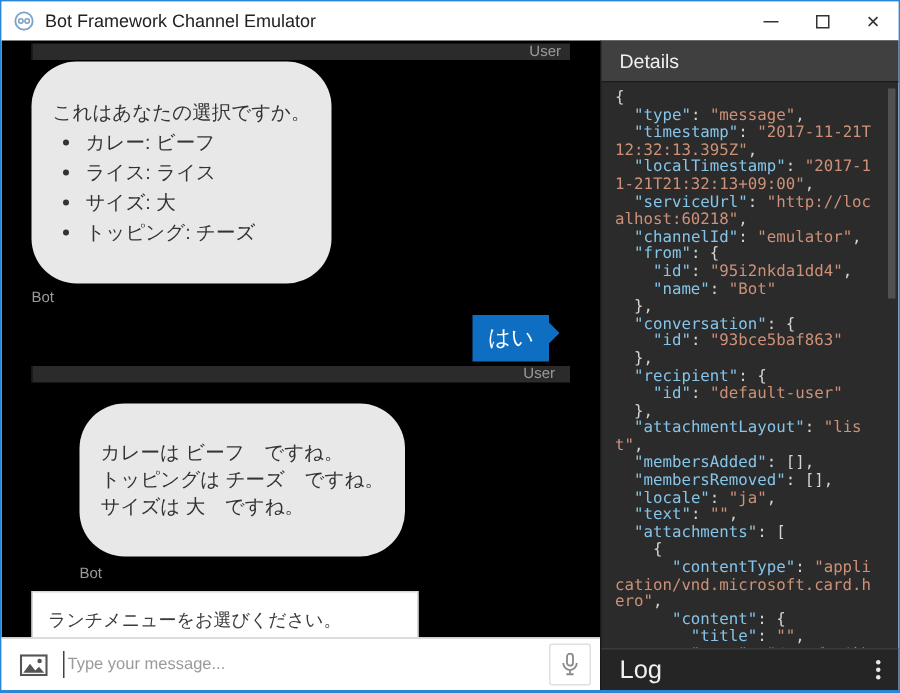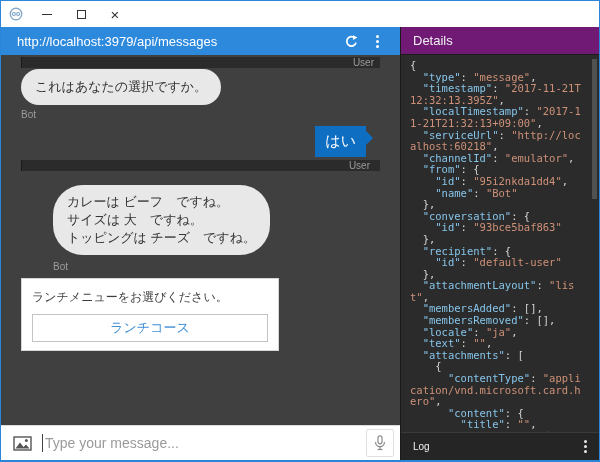--- a/index.html
+++ b/index.html
@@ -22,124 +22,115 @@
   .right { flex:1; display:flex; flex-direction:column; background:#2b2b2b; border-left:1px solid #1a1a1a; min-width:0; }
 
   
   .addressbar { height:28px; flex:0 0 28px; background:#2d89dc; display:flex; align-items:center; padding:0 10px 0 16px; }
   .addressbar .url { color:#fff; font-size:13px; flex:1; }
   .icon-btn { width:26px; height:26px; display:flex; align-items:center; justify-content:center; cursor:pointer; }
   .kebab { display:flex; flex-direction:column; gap:2px; align-items:center; }
   .kebab i { width:3px; height:3px; border-radius:50%; background:#fff; display:block; }
 
   
-  .chat { flex:1; background:#404040; overflow:hidden; padding:2px 20px 0 20px; position:relative; }
+  .chat { flex:1; background:#000000; overflow:hidden; padding:2px 20px 0 20px; position:relative; }
   .label { font-size:10px; color:#9b9b9b; }
   .label.right { text-align:right; padding-right:6px; }
   .bot-bubble { background:#e8e8e8; color:#333; font-size:13px; line-height:20px;
-                padding:8px 14px; display:inline-block; max-width:300px;border-radius:30px; }
+                padding:24px 14px; display:inline-block; max-width:300px;border-radius:30px; }
   .bot-bubble ul { margin:0 0 0 22px; }
   .confirm div { line-height:18px; }
   .user-row { display:flex; justify-content:flex-end; padding-right:14px; margin-top:6px; }
   .user-bubble { position:relative; background:#0e6ec2; color:#fff; font-size:15px; padding:6px 10px; }
   .user-bubble::after { content:""; position:absolute; right:-7px; top:5px;
                         border:7px solid transparent; border-left:7px solid #0e6ec2; border-right:0; }
   .card { margin-top:6px; width:258px; background:#fff; border:1px solid #d6d6d6; padding:10px 10px 8px 10px; }
   .card .card-text { font-size:12px; color:#3c3c3c; margin-bottom:8px; }
   .card .card-btn { display:block; width:100%; background:#fff; border:1px solid #c3c3c3; color:#3f8fd6;
                     font-size:13px; text-align:center; padding:4px 0; margin-top:6px; cursor:pointer;
                     font-family:"Liberation Sans","DejaVu Sans",sans-serif; }
 
   
   .inputbar { height:35px; flex:0 0 35px; background:#fff; border-top:1px solid #dcdcdc;
               display:flex; align-items:center; padding:0 6px 0 12px; position:relative; z-index:2; }
   .caret { width:1px; height:18px; background:#444; margin:0 2px 0 10px; }
-  .msg-input { flex:1; border:none; outline:none; font-size:14px; color:#7f1d1d;
+  .msg-input { flex:1; border:none; outline:none; font-size:11px; color:#7f1d1d;
                font-family:"Liberation Sans","DejaVu Sans",sans-serif; background:transparent; }
   .msg-input::placeholder { color:#9a9a9a; }
   .mic-btn { width:28px; height:28px; border:1px solid #e0e0e0; border-radius:2px; background:#fff;
              display:flex; align-items:center; justify-content:center; cursor:pointer; }
 
   
-  .panel-header { height:28px; flex:0 0 28px; background:#701a75; color:#f0f0f0; font-size:13px;
+  .panel-header { height:28px; flex:0 0 28px; background:#404040; color:#f0f0f0; font-size:13px;
                   display:flex; align-items:center; padding:0 12px; border-bottom:1px solid #1b1b1b; }
   .json-view { flex:1; overflow:hidden; position:relative; padding:5px 16px 0 9px;
                font-family:"DejaVu Sans Mono","Liberation Mono",monospace;
                font-size:10.5px; line-height:11.6px; color:#d4d4d4; }
   .json-line { white-space:pre-wrap; word-break:break-all; }
   .j-key { color:#86c5ea; }
   .j-str { color:#ce9178; }
   .j-punct { color:#d4d4d4; }
   .scroll-thumb { position:absolute; right:2px; top:4px; width:5px; height:140px; background:#515151; }
-  .log-header { height:28px; flex:0 0 28px; background:#252526; color:#f0f0f0; font-size:10px;
+  .log-header { height:28px; flex:0 0 28px; background:#252526; color:#f0f0f0; font-size:17px;
                 display:flex; align-items:center; padding:0 12px; border-top:1px solid #3a3a3a; }
   .log-header .spacer { flex:1; }
   .kebab.dark i { background:#e8e8e8; width:3px; height:3px; }
 </style>
 </head>
 <body>
 
 <div class="window">
 
   <div class="titlebar">
     <svg class="app-icon" viewBox="0 0 16 16">
       <circle cx="8" cy="8" r="6.6" fill="none" stroke="#7ba3c6" stroke-width="1.4"></circle>
       <circle cx="5.6" cy="8" r="1.7" fill="none" stroke="#7ba3c6" stroke-width="1.2"></circle>
       <circle cx="10.4" cy="8" r="1.7" fill="none" stroke="#7ba3c6" stroke-width="1.2"></circle>
     </svg>
+    <div class="title">Bot Framework Channel Emulator</div>
     <div class="win-btn">
         <span class="min-bar"></span>
       </div>
     <div class="win-btn">
         <span class="max-box"></span>
       </div>
     <div class="win-btn close">×</div>
   </div>
 
   <div class="main">
 
     <div class="left">
-      <div class="addressbar">
-        <div class="url">http://localhost:3979/api/messages</div>
-        <div class="icon-btn">
-          <svg width="15" height="15" viewBox="0 0 16 16">
-            <path d="M12.8 9.2 A5 5 0 1 1 11.4 4.2" fill="none" stroke="#fff" stroke-width="1.9"></path>
-            <polygon points="9.6,1.2 9.6,6.4 14.4,3.8" fill="#fff"></polygon>
-          </svg>
-        </div>
-        <div class="icon-btn">
-          <span class="kebab">
-              <i></i>
-              <i></i>
-              <i></i>
-            </span>
-        </div>
-      </div>
 
       <div class="chat">
         <div class="label right">User</div>
 
         <div style="margin-top:1px;">
           <div class="bot-bubble">
             <div>これはあなたの選択ですか。</div>
+            <ul>
+                <li>カレー: ビーフ</li>
+                <li>ライス: ライス</li>
+                <li>サイズ: 大</li>
+                <li>トッピング: チーズ</li>
+              </ul>
           </div>
           <div class="label" style="margin-top:4px;">Bot</div>
         </div>
 
         <div class="user-row">
           <div class="user-bubble">はい</div>
         </div>
         <div class="label right" style="padding-right:10px; margin-top:3px;">User</div>
 
         <div style="margin-top:14px;margin-left:32px;">
           <div class="bot-bubble confirm">
             <div>
                 <div>カレーは ビーフ　ですね。</div>
+                <div>トッピングは チーズ　ですね。</div>
                 <div>サイズは 大　ですね。</div>
-                <div>トッピングは チーズ　ですね。</div>
               </div>
           </div>
           <div class="label" style="margin-top:6px;">Bot</div>
         </div>
 
         <div class="card">
           <div class="card-text">ランチメニューをお選びください。</div>
           <div>
               <button class="card-btn">ランチコース</button>
             </div>

